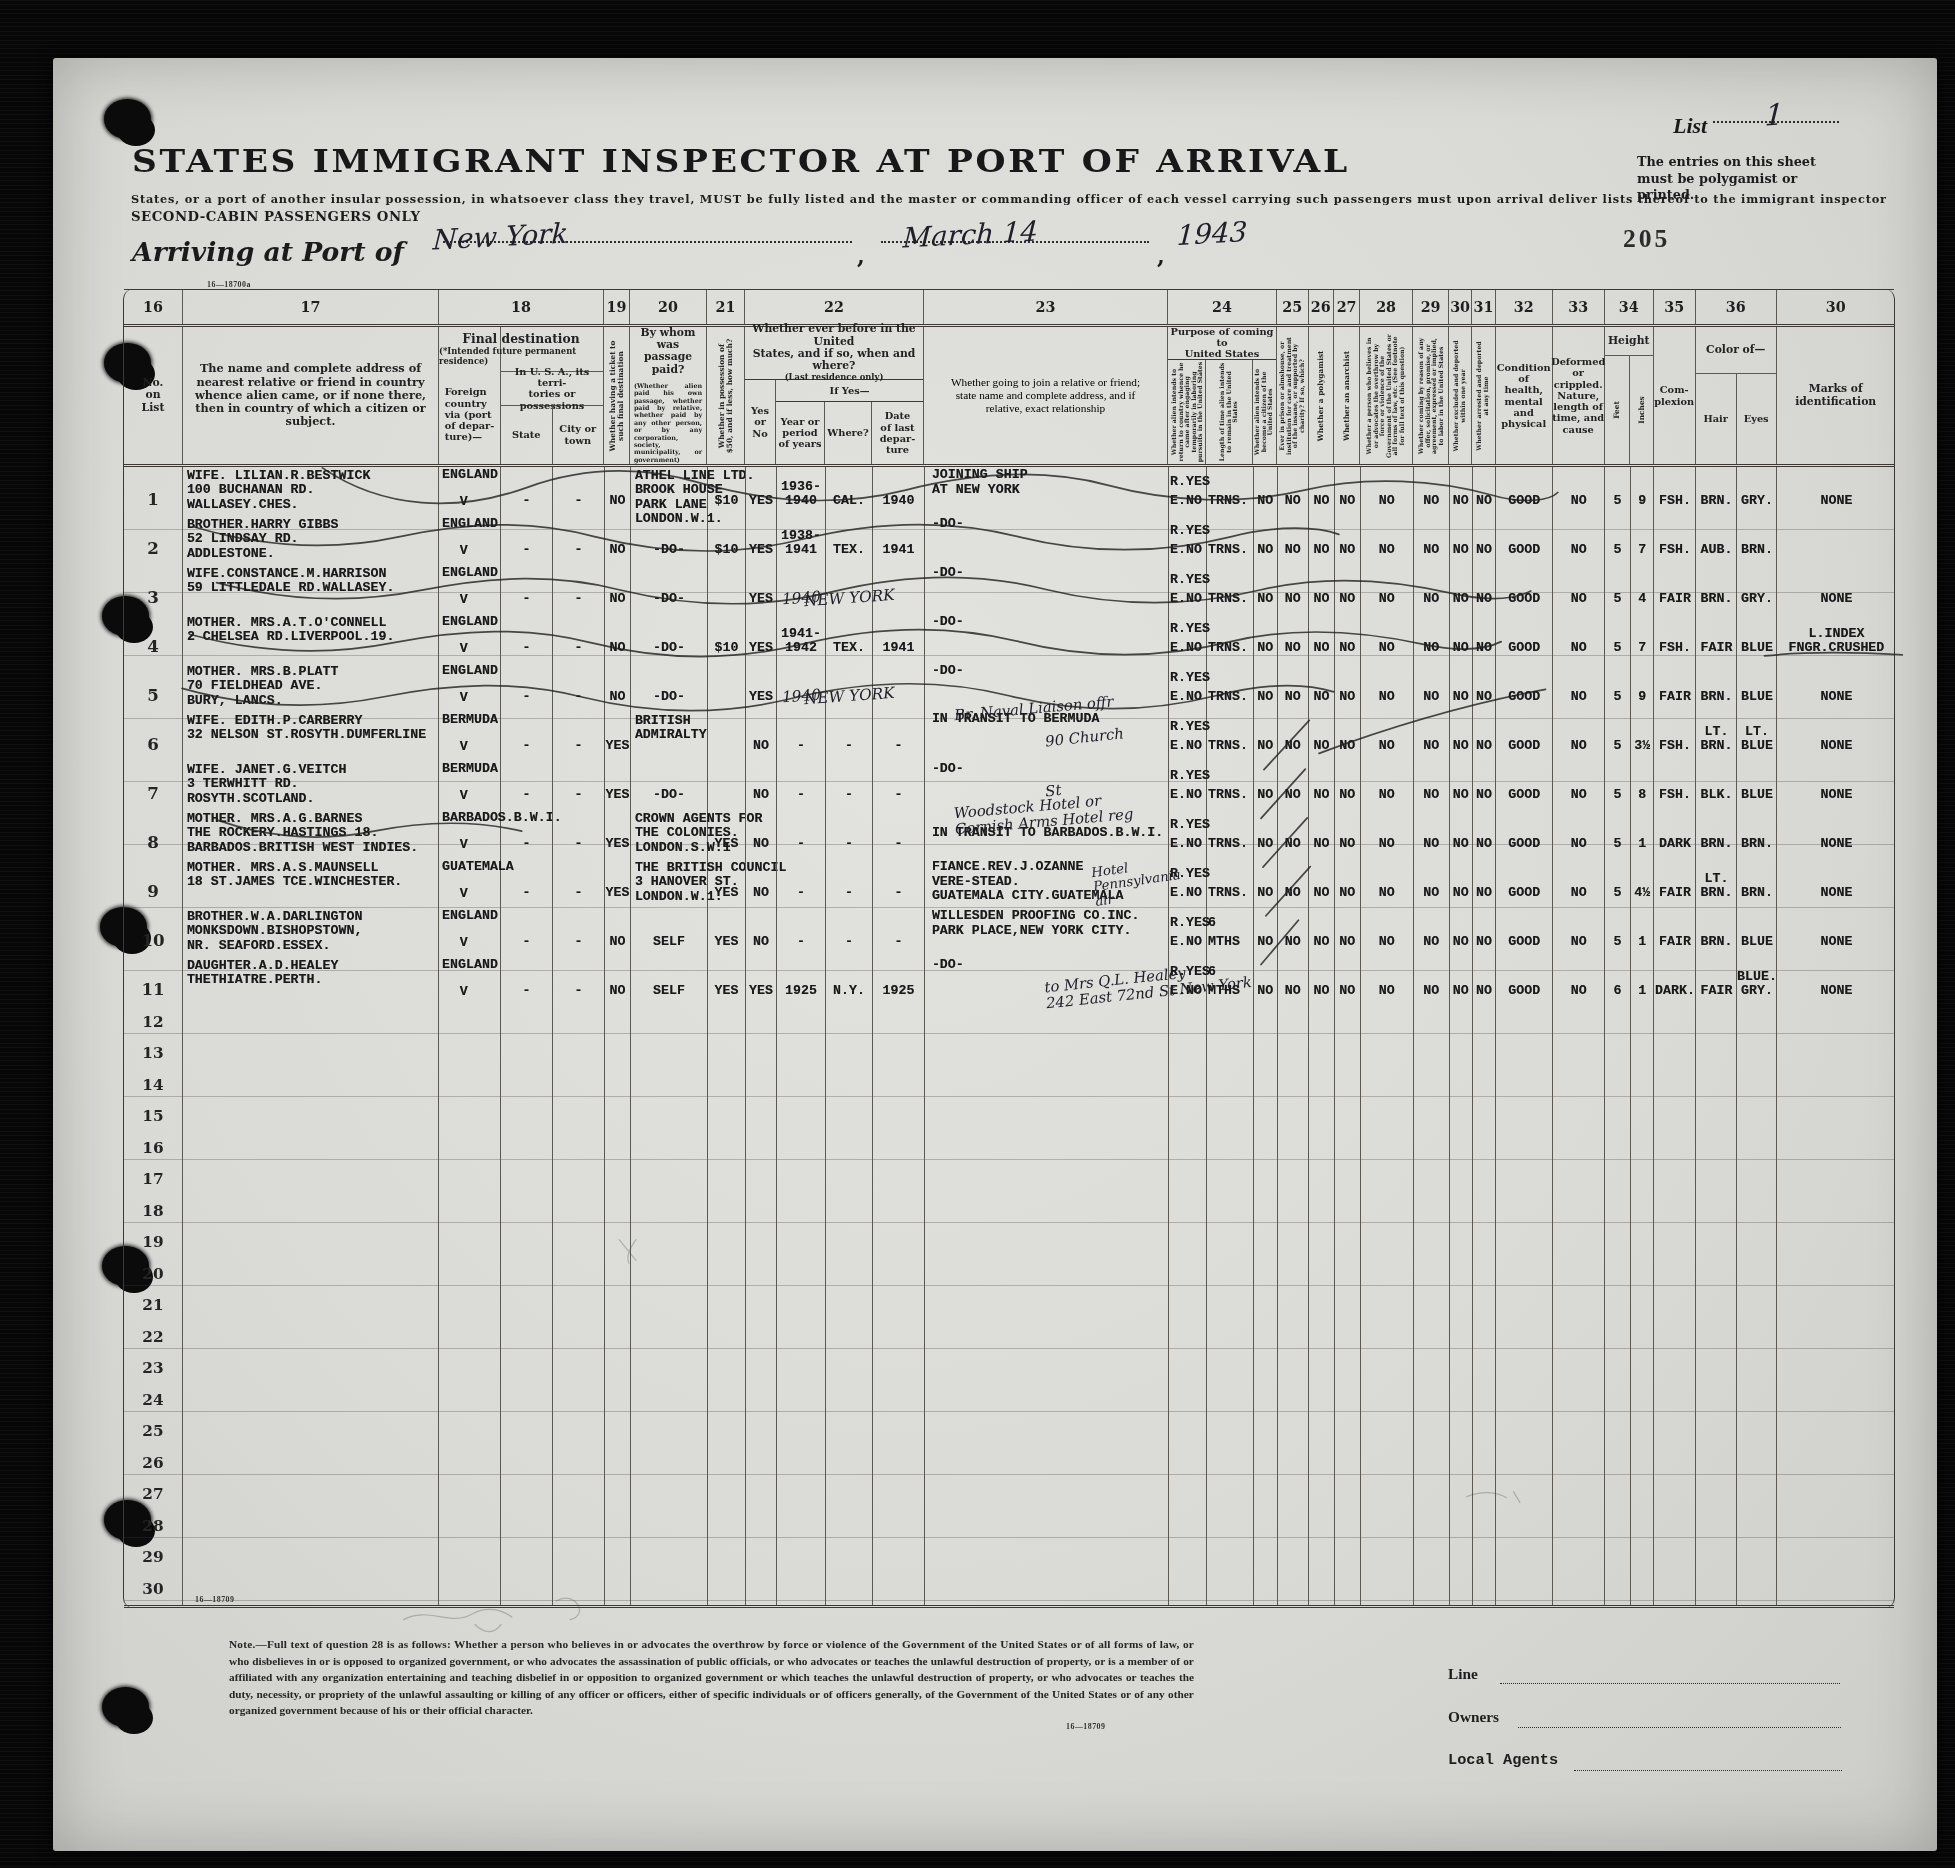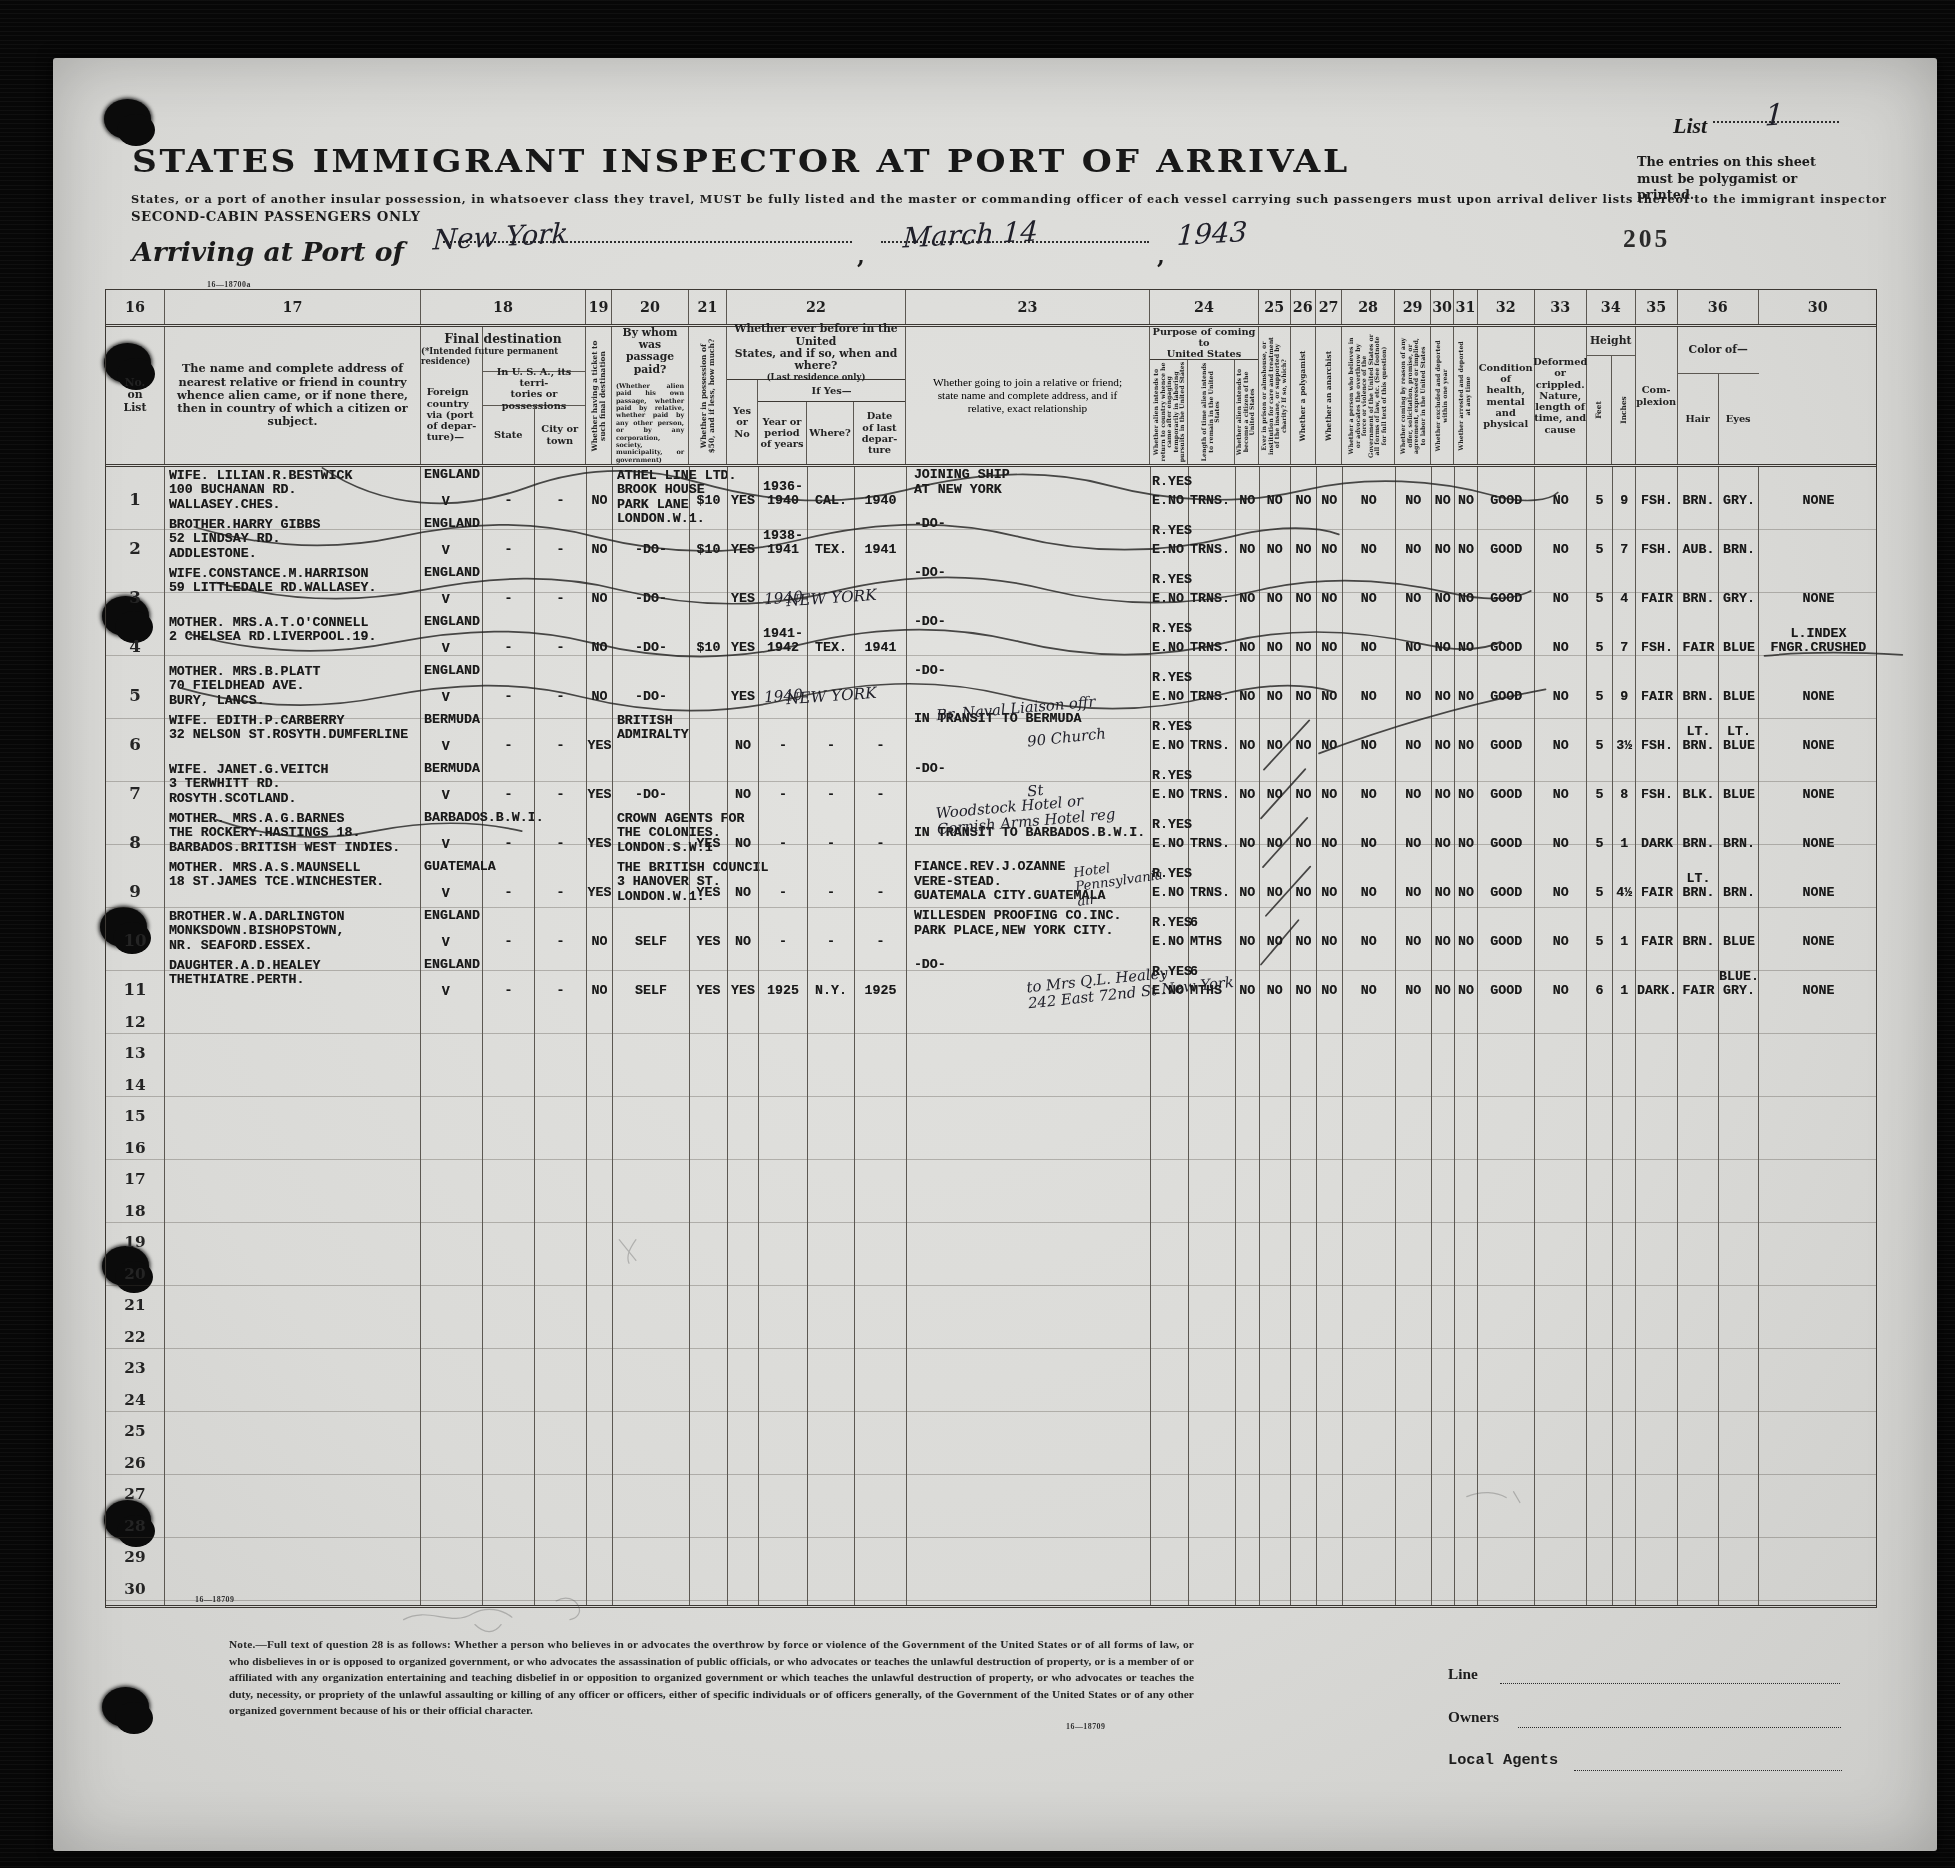--- a/index.html
+++ b/index.html
@@ -33,22 +33,22 @@
 
   .hw{font-family:"DejaVu Serif",serif;font-style:italic;color:#20202a;white-space:pre;}
   .hwbig{position:absolute;font-size:27.6px;transform:rotate(-3deg) skewX(-6deg);}
 
   .listlabel{position:absolute;left:1620px;top:55px;font-size:22px;font-style:italic;font-weight:700;color:#1a1a1a;}
   .entriesnote{position:absolute;left:1584px;top:96px;width:217px;font-size:12.8px;line-height:16.7px;font-weight:700;color:#1c1c1c;}
   .stamp{position:absolute;left:1570px;top:166px;font-size:25.6px;font-weight:700;letter-spacing:3px;color:#2b2b2b;}
   .formno{position:absolute;font-size:7.9px;font-weight:700;color:#333;letter-spacing:0.5px;}
 
   
-  .tbl{position:absolute;left:52px;top:231px;width:1770px;background:transparent;
-    border-left:1.5px solid #3c3833;border-right:1.5px solid #3c3833;box-sizing:content-box;}
+  .tbl{position:absolute;left:70px;top:231px;width:1770px;background:transparent;
+    border-left:1.5px solid #3c3833;border-right:1.5px solid #3c3833;box-sizing:content-box;border-radius:10px;}
   .numrow{display:flex;height:34px;border-top:1.5px solid #3c3833;border-bottom:3.4px double #3c3833;}
   .nc{border-right:1px solid #5c5852;height:100%;display:flex;align-items:center;justify-content:center;
       box-sizing:border-box;flex:none;font:700 14.3px "DejaVu Serif",serif;color:#1f1f1f;}
   .nc:last-child{border-right:none;}
   .hdr{display:flex;height:137px;border-bottom:3.4px double #3c3833;position:relative;}
   .hc{border-right:1px solid #5c5852;box-sizing:border-box;position:relative;flex:none;height:100%;}
   .hdr > .hc:last-child{border-right:none;}
   .ctr{display:flex;align-items:center;justify-content:center;text-align:center;}
   .rotc{position:relative;height:100%;box-sizing:border-box;flex:none;}
   .rot{position:absolute;left:50%;top:50%;transform:translate(-50%,-50%) rotate(-90deg);
@@ -313,20 +313,23 @@
           <div class="p b20 pl">Com-
 plexion</div>
         </div>
         <div class="hc g36" style="width:81px">
           <div class="g36t ctr p b23">Color of—</div>
           <div class="g36b">
             <div class="ctr p b20" style="width:41px;border-right:1px solid #5c5852">Hair</div>
             <div class="ctr p b20" style="width:39px">Eyes</div>
           </div>
         </div>
+        <div class="hc ctr" style="width:118px">
+          <div class="p b23" style="padding:0 6.9px;text-align:center">Marks of identification</div>
+        </div>
       </div>
 
       <div class="tbody" id="tbody">
           <div class="row data">
             <div class="bc cno" style="width: 59px;">1</div>
             <div class="bc cml" style="width: 256px;">
               <div class="t">WIFE. LILIAN.R.BESTWICK
 100 BUCHANAN RD.
 WALLASEY.CHES.</div>
             </div>

